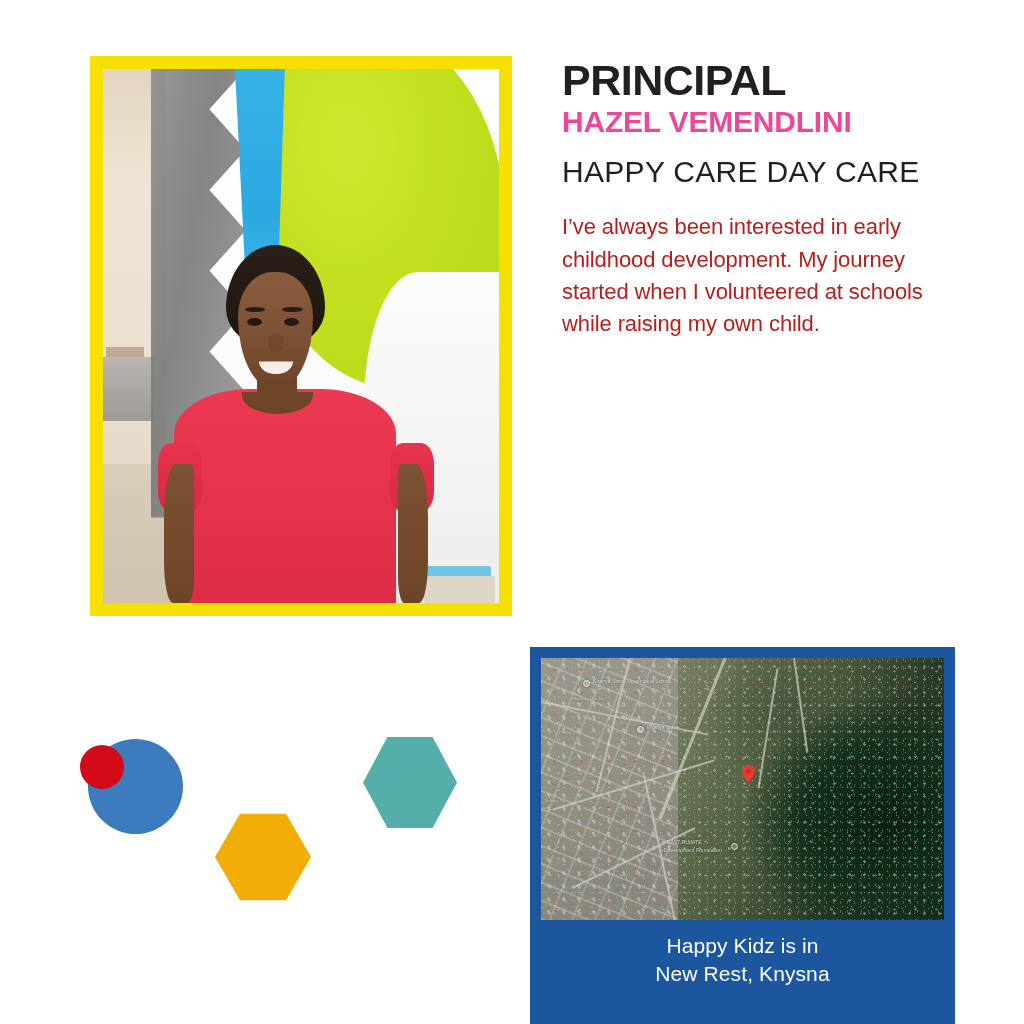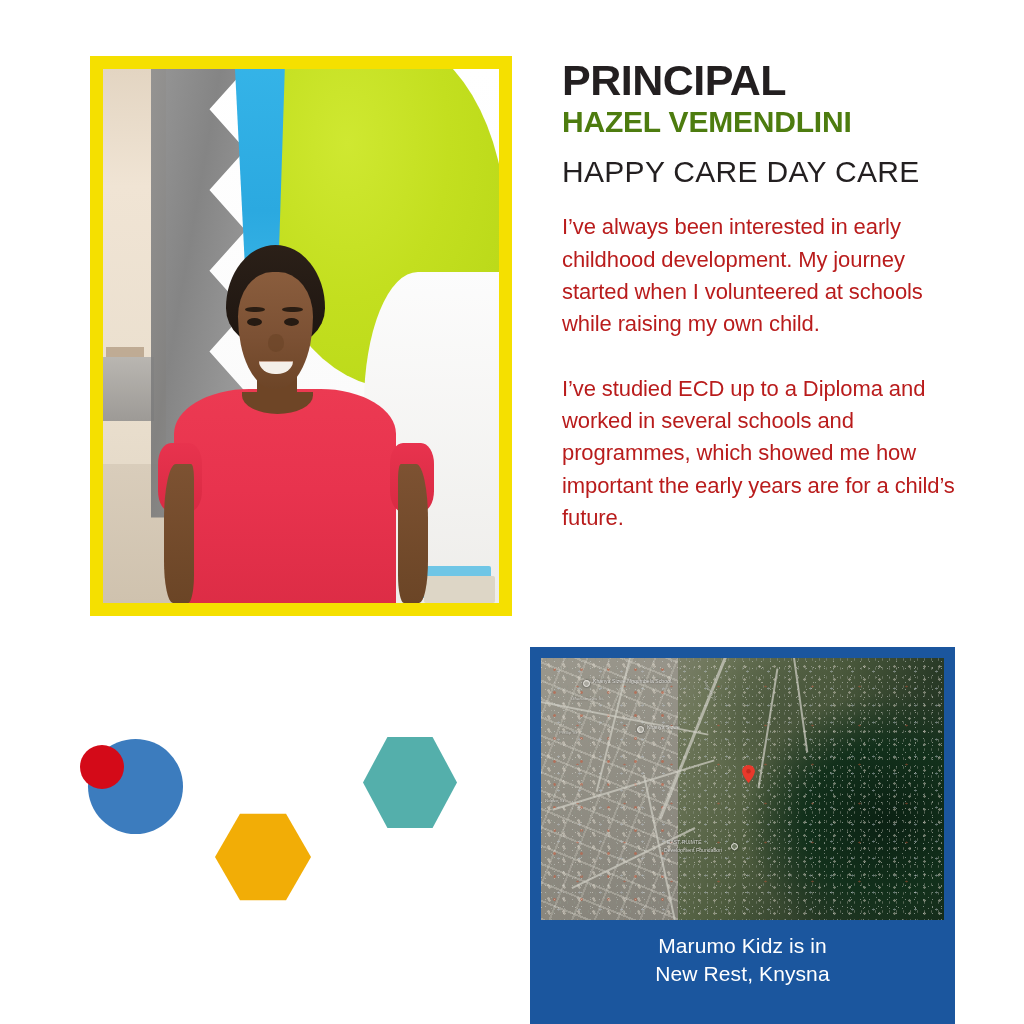--- a/index.html
+++ b/index.html
@@ -156,21 +156,21 @@
     font-size: 43px;
     font-weight: 700;
     letter-spacing: -0.5px;
     color: #231f20;
     line-height: 1.05;
   }
   .title-name {
     font-size: 30px;
     font-weight: 700;
     letter-spacing: -0.2px;
-    color: #4d7c0f;
+    color: #ec4899;
     line-height: 1.12;
     margin-top: 2px;
   }
   .title-school {
     font-size: 30px;
     font-weight: 400;
     color: #231f20;
     line-height: 1.15;
     margin-top: 16px;
     letter-spacing: 0.3px;
@@ -351,21 +351,20 @@
         <div class="pe-mouth"></div>
       </div>
     </div>
   </div>
 
   <div class="bio">
     <div class="title-principal">PRINCIPAL</div>
     <div class="title-name">HAZEL VEMENDLINI</div>
     <div class="title-school">HAPPY CARE DAY CARE</div>
     <p class="bio-para">I’ve always been interested in early childhood development. My journey started when I volunteered at schools while raising my own child.</p>
-    <p class="bio-para">I’ve studied ECD up to a Diploma and worked in several schools and programmes, which showed me how important the early years are for a child’s future.</p>
   </div>
 
   <div class="shapes">
     <div class="shape shape-circle-blue"></div>
     <div class="shape shape-circle-red"></div>
     <div class="shape shape-hex-yellow"></div>
     <div class="shape shape-hex-teal"></div>
   </div>
 
   <div class="map-panel">
@@ -403,18 +402,18 @@
 
       <div class="map-pin">
         <svg viewBox="0 0 24 34" xmlns="http://www.w3.org/2000/svg">
           <path d="M12 0C5.4 0 0 5.3 0 11.9 0 20.6 12 34 12 34s12-13.4 12-22.1C24 5.3 18.6 0 12 0z" fill="#e8392b"></path>
           <circle cx="12" cy="11.8" r="4.2" fill="#c22c20"></circle>
         </svg>
       </div>
     </div>
 
     <div class="map-caption">
-      <div>Marumo Kidz is in</div>
+      <div>Happy Kidz is in</div>
       <div>New Rest, Knysna</div>
     </div>
   </div>
 
 </div>
 
 </body></html>

